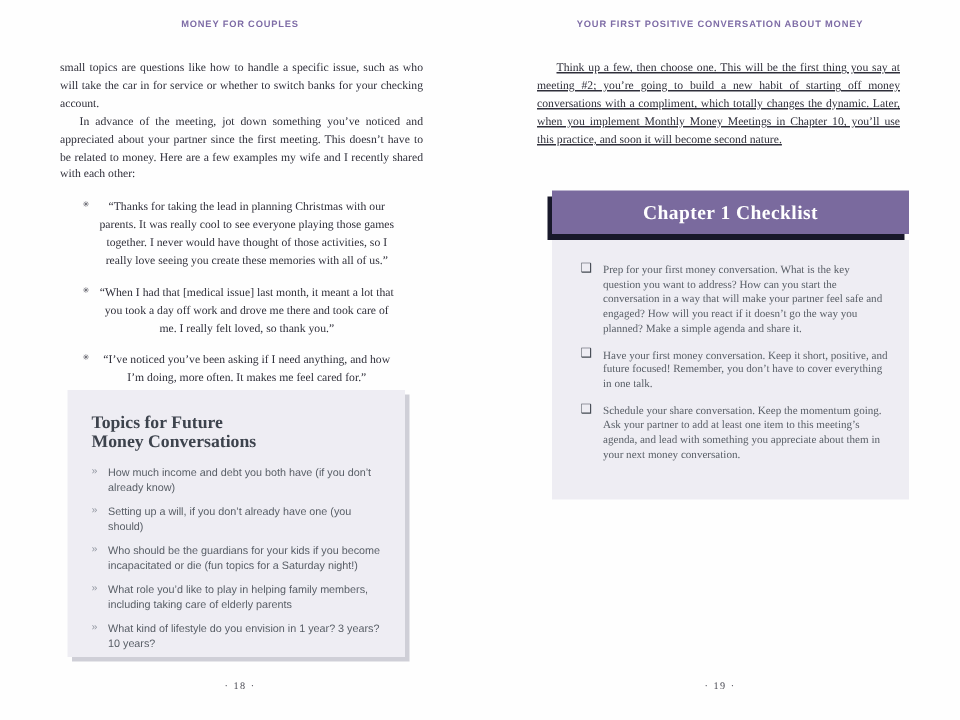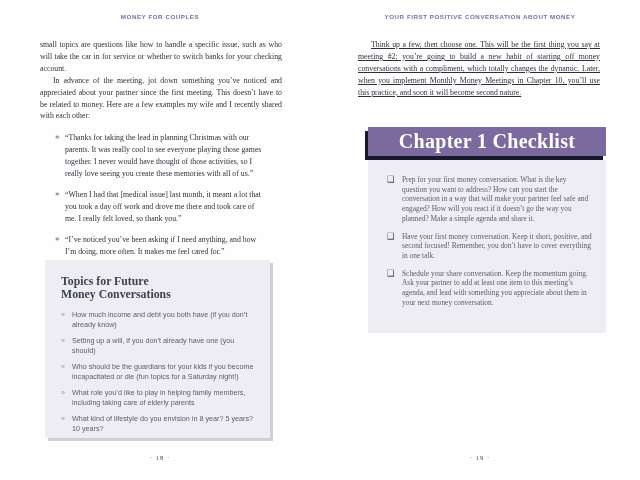--- a/index.html
+++ b/index.html
@@ -25,21 +25,21 @@
     font-family:"Liberation Serif", serif;
   }
   .para.indent { text-indent:13px; }
 
   .quote-list { list-style:none; margin-top:10px; padding-left:15px; width:224px; }
   .quote-item { display:flex; margin-bottom:9px; }
   .q-bullet {
     flex:0 0 10px; font-size:5.5px; line-height:11.9px; color:#4a4a55;
     font-family:"DejaVu Sans", sans-serif;
   }
-  .q-text { flex:1; font-size:7.8px; line-height:11.9px; text-align:left; }
+  .q-text { flex:1; font-size:7.8px; line-height:11.9px; text-align:center; }
 
   .topics-box {
     position:absolute; left:45px; top:260px; width:225px; height:178px;
     background:#eeedf3; padding:15px 15px 16px 16px;
     box-shadow:3px 3px 0 rgba(150,150,168,0.45);
   }
   .topics-title {
     font-family:"Liberation Serif", serif; font-weight:bold;
     font-size:11.8px; line-height:13.2px; color:#3d434d; margin-bottom:9px;
   }
@@ -53,21 +53,21 @@
     font-size:7.2px; line-height:9.9px; color:#585e66;
   }
 
   .banner {
     position:absolute; left:48px; top:127px; width:238px; height:29px;
     background:#7a6a9e; display:flex; align-items:center; justify-content:center;
     box-shadow:-3px 4px 0 #18182a;
   }
   .banner-title {
     font-family:"Liberation Serif", serif; font-weight:bold;
-    font-size:20px; color:#ffffff; letter-spacing:0.3px;
+    font-size:13px; color:#ffffff; letter-spacing:0.3px;
   }
 
   .checklist-box {
     position:absolute; left:48px; top:160px; width:238px; height:173px;
     background:#eeedf3; padding:15px 13px 0 19px;
   }
   .check-item { display:flex; margin-bottom:8px; }
   .c-box {
     flex:0 0 15px; font-size:8.5px; line-height:9.7px; color:#454b54;
     font-family:"DejaVu Sans", sans-serif;
@@ -127,21 +127,21 @@
       <div class="topic-item">
         <span class="t-bullet">»</span>
         <span class="t-text">Who should be the guardians for your kids if you become incapacitated or die (fun topics for a Saturday night!)</span>
       </div>
       <div class="topic-item">
         <span class="t-bullet">»</span>
         <span class="t-text">What role you’d like to play in helping family members, including taking care of elderly parents</span>
       </div>
       <div class="topic-item">
         <span class="t-bullet">»</span>
-        <span class="t-text">What kind of lifestyle do you envision in 8 year? 5 years? 10 years?</span>
+        <span class="t-text">What kind of lifestyle do you envision in 1 year? 3 years? 10 years?</span>
       </div>
     </aside>
 
     <div class="folio">· 18 ·</div>
   </section>
 
   <section class="page page-right">
     <div class="running-head">YOUR FIRST POSITIVE CONVERSATION ABOUT MONEY</div>
 
     <div class="body-copy">
@@ -152,21 +152,21 @@
       <span class="banner-title">Chapter 1 Checklist</span>
     </div>
 
     <aside class="checklist-box">
       <div class="check-item">
         <span class="c-box">❑</span>
         <span class="c-text">Prep for your first money conversation. What is the key question you want to address? How can you start the conversation in a way that will make your partner feel safe and engaged? How will you react if it doesn’t go the way you planned? Make a simple agenda and share it.</span>
       </div>
       <div class="check-item">
         <span class="c-box">❑</span>
-        <span class="c-text">Have your first money conversation. Keep it short, positive, and second focused! Remember, you don’t have to cover everything in one talk.</span>
+        <span class="c-text">Have your first money conversation. Keep it short, positive, and future focused! Remember, you don’t have to cover everything in one talk.</span>
       </div>
       <div class="check-item">
         <span class="c-box">❑</span>
         <span class="c-text">Schedule your share conversation. Keep the momentum going. Ask your partner to add at least one item to this meeting’s agenda, and lead with something you appreciate about them in your next money conversation.</span>
       </div>
     </aside>
 
     <div class="folio">· 19 ·</div>
   </section>
 

